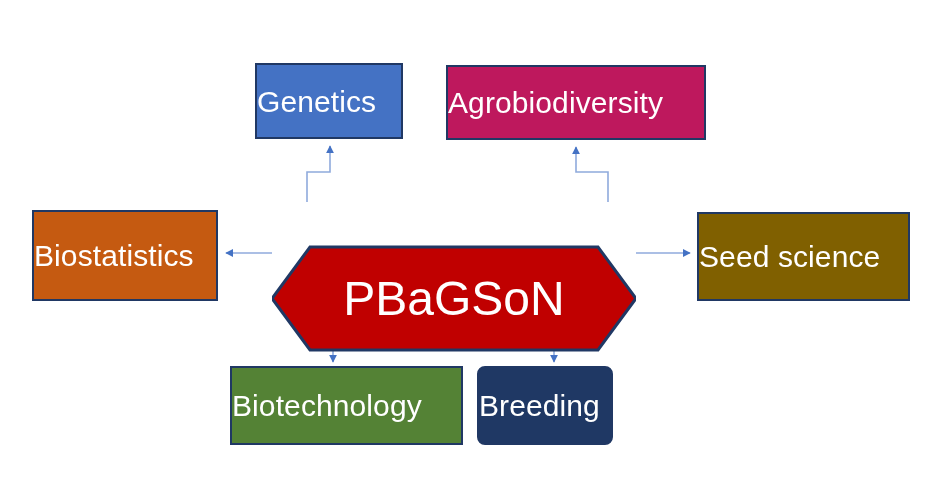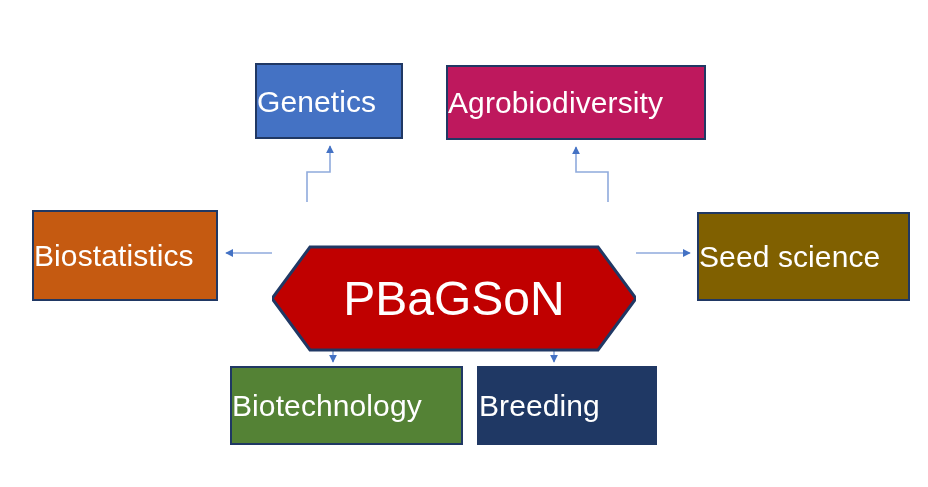--- a/index.html
+++ b/index.html
@@ -27,21 +27,21 @@
     font-size: 30px;
     line-height: 1.1;
     white-space: nowrap;
     letter-spacing: 0.1px;
   }
   #node-genetics   { left: 255px; top: 63px;  width: 148px; height: 76px;  background: #4472C4; }
   #node-agro       { left: 446px; top: 65px;  width: 260px; height: 75px;  background: #be185d; }
   #node-biostat    { left: 32px;  top: 210px; width: 186px; height: 91px;  background: #C55A11; }
   #node-seed       { left: 697px; top: 212px; width: 213px; height: 89px;  background: #806000; }
   #node-biotech    { left: 215px; top: 366px; width: 233px; height: 79px;  background: #548235; margin-left: 15px; }
-  #node-breeding   { left: 477px; top: 366px; width: 180px; height: 79px;  background: #1F3864; }
+  #node-breeding   { left: 477px; top: 366px; width: 136px; height: 79px;  background: #1F3864; border-radius: 8px; }
 
   #hub {
     position: absolute;
     left: 272px;
     top: 200px;
     width: 364px;
     height: 87px;
     margin-top: 45px;
   }
   #hub svg { display: block; width: 364px; height: 107px; }

